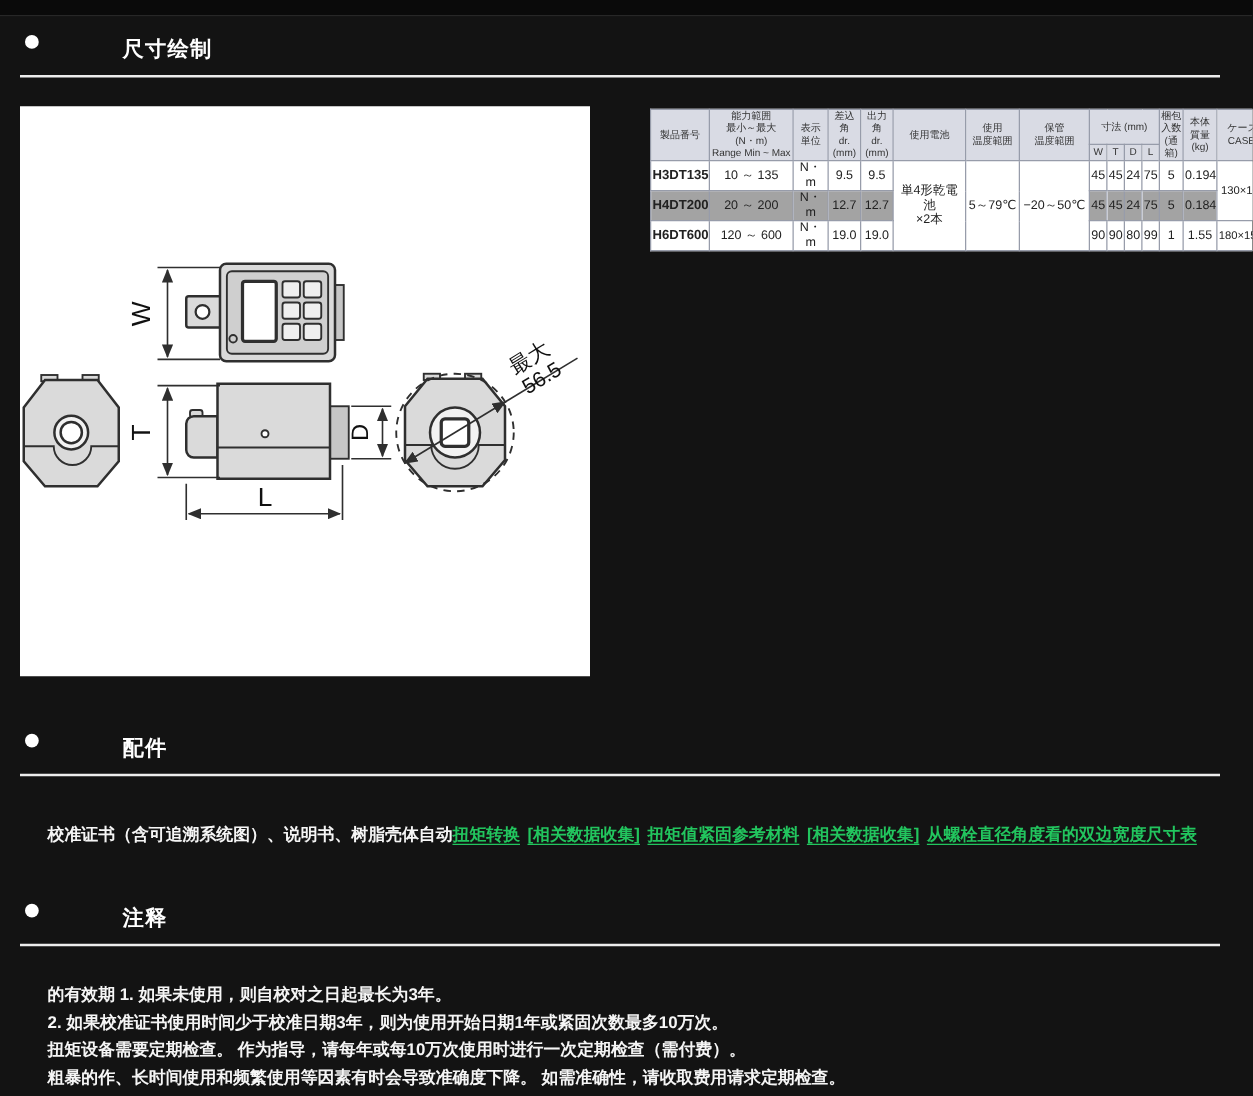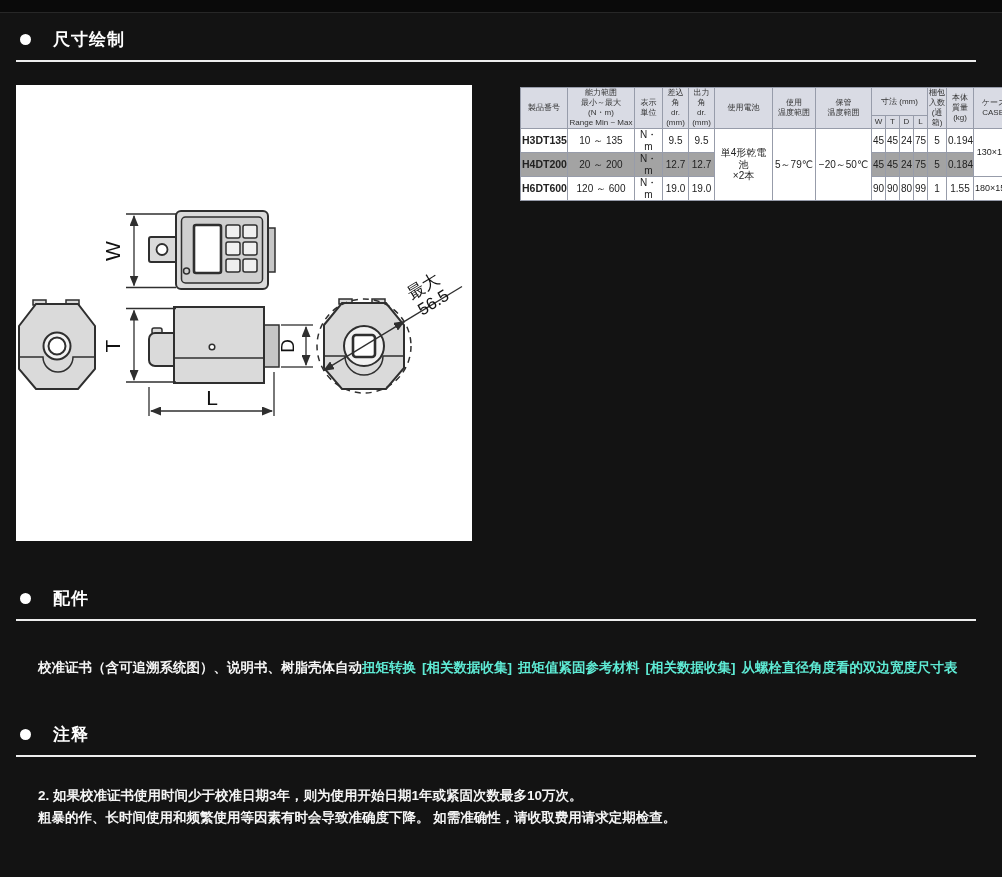--- a/index.html
+++ b/index.html
@@ -6,21 +6,21 @@
   html,body { width:1002px; }
   body {
     background:#131313;
     font-family:"Liberation Sans","DejaVu Sans",sans-serif;
     color:#f2f2f2;
     width:1002px; height:877px;
     overflow:hidden;
   }
   .topband { height:13px; background:#0a0a0a; border-bottom:1px solid #272727; }
 
-  .sec-head { display:flex; align-items:center; margin:15px 0 0 20px; }
+  .sec-head { display:flex; align-items:flex-start; margin:15px 0 0 20px;gap:45px; }
   .dot { width:11px; height:11px; border-radius:50%; background:#ffffff; flex:0 0 auto; }
   .sec-title { font-size:17px; font-weight:700; color:#ffffff; margin-left:22px; letter-spacing:1px; }
   .rule { border-bottom:2px solid #ededed; margin:9px 26px 0 16px; }
 
   .dim-row { display:flex; align-items:flex-start; margin:23px 16px 0 16px; }
   .draw-box { width:456px; height:456px; background:#ffffff; flex:0 0 auto; }
   .table-wrap { margin:2px 0 0 48px; }
 
   table.spec { border-collapse:collapse; background:#ffffff; table-layout:fixed; width:466px; color:#222; }
   table.spec th, table.spec td { border:1px solid #979caa; padding:0 1px; text-align:center; white-space:pre-line; overflow:hidden; }
@@ -28,21 +28,21 @@
   table.spec thead tr.h1 th { height:24px; }
   table.spec thead tr.h2 th { height:10px; font-size:8px; }
   table.spec tbody td { font-size:10px; line-height:1.15; height:14px; }
   table.spec td.model { font-weight:700; font-size:10.5px; }
   table.spec td.case { font-size:9px; }
   table.spec td.batt { font-size:10px; }
   table.spec tr.stripe td { background:#a3a3a3; }
   table.spec td.merged { background:#ffffff; }
 
   .para { margin:36px 0 0 38px; font-size:13.5px; font-weight:700; color:#f5f5f5; line-height:22px; }
-  .para a.lnk { color:#5eead4; text-underline-offset:3px; cursor:pointer; }
+  .para a.lnk { color:#22c55e; text-decoration:underline; text-underline-offset:3px; cursor:pointer; }
   .lnk + .lnk, .lnk-space { margin-left:6px; }
   .notes .line { display:block; }
 
   svg text { font-family:"Liberation Sans","DejaVu Sans",sans-serif; }
 </style>
 </head>
 <body>
 
 <div class="topband"></div>
 
@@ -258,15 +258,17 @@
 
 <p class="para"><span>校准证书（含可追溯系统图）、说明书、树脂壳体自动</span><a class="lnk">扭矩转换</a><a class="lnk">[相关数据收集]</a><a class="lnk">扭矩值紧固参考材料</a><a class="lnk">[相关数据收集]</a><a class="lnk">从螺栓直径角度看的双边宽度尺寸表</a></p>
 
 <div class="sec-head" style="margin-top:44px">
   <span class="dot"></span>
   <span class="sec-title">注释</span>
 </div>
 <div class="rule"></div>
 
 <div class="para notes" style="margin-top:28px">
+  <span class="line">的有效期 1. 如果未使用，则自校对之日起最长为3年。</span>
   <span class="line">2. 如果校准证书使用时间少于校准日期3年，则为使用开始日期1年或紧固次数最多10万次。</span>
+  <span class="line">扭矩设备需要定期检查。 作为指导，请每年或每10万次使用时进行一次定期检查（需付费）。</span>
   <span class="line">粗暴的作、长时间使用和频繁使用等因素有时会导致准确度下降。 如需准确性，请收取费用请求定期检查。</span>
 </div>
 
 </body></html>

